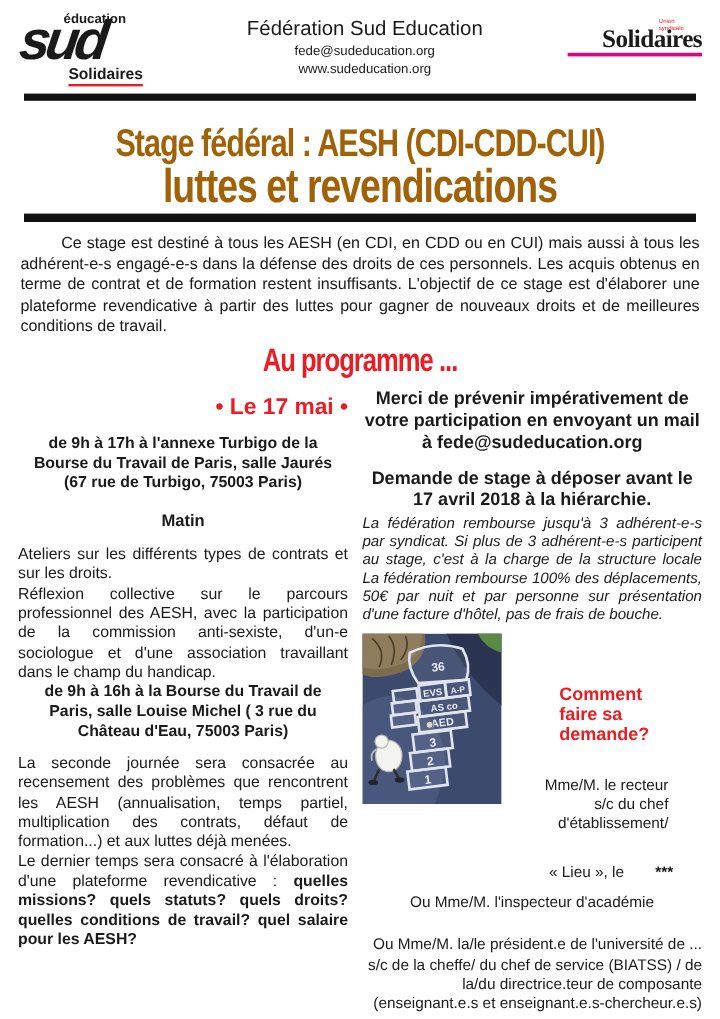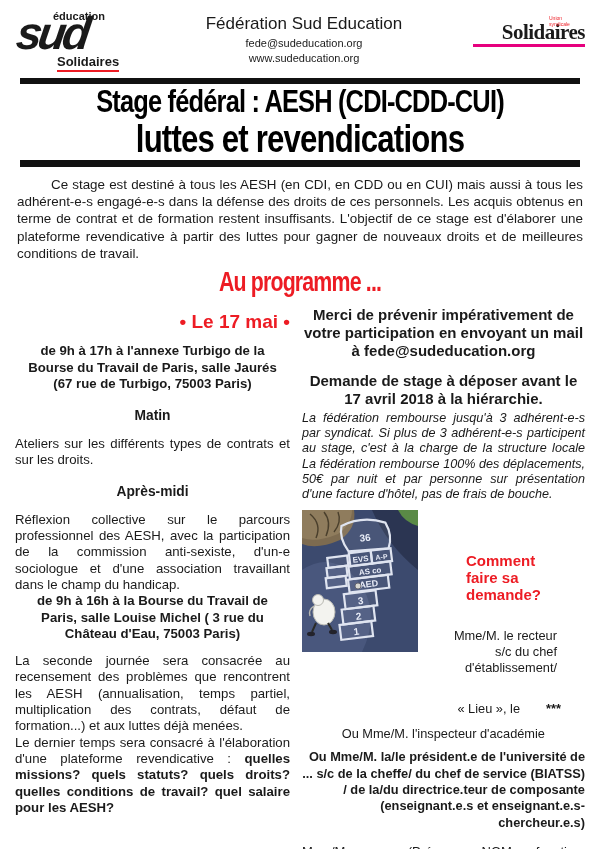--- a/index.html
+++ b/index.html
@@ -23,21 +23,21 @@
     line-height:1.1; text-align:left; }
   .sol-text { font-family:"Liberation Serif", serif; font-weight:bold; font-size:21px;
     letter-spacing:-0.5px; display:block; text-align:right; line-height:1; }
   .sol-bar { display:block; height:3px; background:#e6007e; margin-top:1px; }
 
   .rule { background:#111; margin:0 auto; }
   .rule-1 { height:6px; width:560px; }
   .rule-2 { height:7px; width:560px; }
 
   
-  .title { text-align:center; color:#000000; padding:2px 0 3px 0; }
+  .title { text-align:center; color:#a16207; padding:20px 0 3px 0; }
   .t1, .t2, .program-heading { font-weight:700; transform:scale(0.82,1.04); letter-spacing:-1px; }
   .t1 { font-size:31px; line-height:1.05; }
   .t2 { font-size:38px; line-height:1.0; }
 
   .intro { font-size:13.4px; line-height:1.3; text-align:justify; text-indent:34px; margin:9px 2px 4px 2px; }
 
   .program-heading { color:#ed1c24; text-align:center; font-size:26px; margin:2px 0 6px 0; }
 
   
   .cols { display:flex; gap:12px; }
@@ -58,21 +58,21 @@
 
   .illu-row { display:flex; gap:8px; margin-top:7px; }
   .illu { width:116px; height:142px; flex:0 0 116px; display:block; }
   .illu-right { flex:1; }
   .how-to { color:#ed1c24; font-weight:bold; font-size:15px; line-height:1.15; margin:42px 0 0 40px; }
   .r-line { text-align:right; }
   .place-line { margin-top:25px; padding-right:24px; }
   .stars { font-weight:bold; margin-left:26px; }
   .recip1 { margin-top:24px; padding-right:28px; line-height:1.25; }
   .recip2 { margin-top:10px; padding-right:40px; }
-  .recip3 { margin-top:8px; padding-right:0; line-height:1.28;font-weight:bold; }
+  .recip3 { margin-top:20px; padding-right:0; line-height:1.28; }
   .req-body { text-align:justify; margin-top:13px; font-size:13px; line-height:1.28; }
 </style>
 </head>
 <body>
 
 <div class="page">
 
   <header>
     <div class="sud-logo">
       <span class="sud-edu">éducation</span>
@@ -104,21 +104,20 @@
 
   <div class="program-heading">Au programme ...</div>
 
   <div class="cols">
 
     <div class="col-left">
       <div class="day-heading">• Le 17 mai •</div>
       <div class="venue">de 9h à 17h à l'annexe Turbigo de la Bourse du Travail de Paris, salle Jaurés (67 rue de Turbigo, 75003 Paris)</div>
       <div class="session-label">Matin</div>
       <p class="just">Ateliers sur les différents types de contrats et sur les droits.</p>
-      <div class="session-label">Après-midi</div>
       <p class="just">Réflexion collective sur le parcours professionnel des AESH, avec la participation de la commission anti-sexiste, d'un-e sociologue et d'une association travaillant dans le champ du handicap.</p>
       <div class="venue">de 9h à 16h à la Bourse du Travail de Paris, salle Louise Michel ( 3 rue du Château d'Eau, 75003 Paris)</div>
       <p class="just mt8">La seconde journée sera consacrée au recensement des problèmes que rencontrent les AESH (annualisation, temps partiel, multiplication des contrats, défaut de formation...) et aux luttes déjà menées.</p>
       <p class="just"><span>Le dernier temps sera consacré à l'élaboration d'une plateforme revendicative : </span><span class="bold-tail">quelles missions? quels statuts? quels droits? quelles conditions de travail? quel salaire pour les AESH?</span></p>
     </div>
 
     <div class="col-right">
       <p class="notice">Merci de prévenir impérativement de votre participation en envoyant un mail à fede@sudeducation.org</p>
       <p class="notice">Demande de stage à déposer avant le 17 avril 2018 à la hiérarchie.</p>
       <p class="reimb">La fédération rembourse jusqu'à 3 adhérent-e-s par syndicat. Si plus de 3 adhérent-e-s participent au stage, c'est à la charge de la structure locale La fédération rembourse 100% des déplacements, 50€ par nuit et par personne sur présentation d'une facture d'hôtel, pas de frais de bouche.</p>

